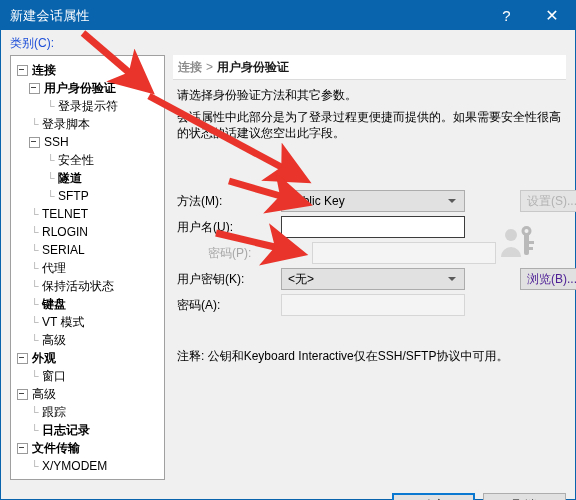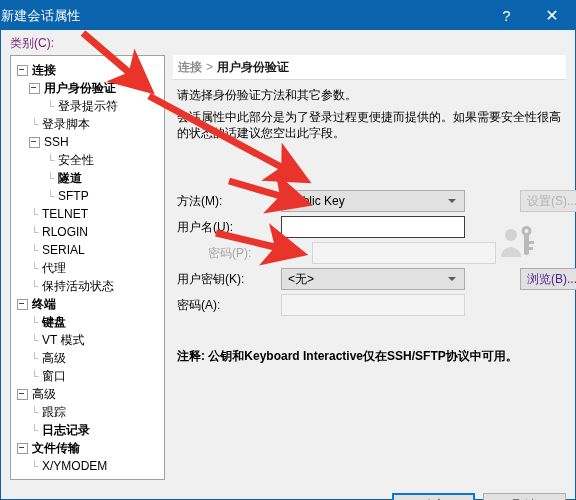--- a/index.html
+++ b/index.html
@@ -15,36 +15,36 @@
     border:1px solid #0a64ad;
     box-sizing:border-box;
   }
   
   .titlebar{
     position:absolute;left:0;top:0;width:574px;height:29px;
     background:#0a64ad;
     display:flex;align-items:center;
   }
   .title-text{
-    color:#ffffff;font-size:13px;letter-spacing:.3px;
+    color:#ffffff;font-size:13px;margin-left:9px;letter-spacing:.3px;
     white-space:nowrap;
   }
   .title-spacer{flex:1;}
   .tb-btn{
     width:45px;height:29px;display:flex;align-items:center;justify-content:center;
     color:#ffffff;font-size:15px;line-height:1;
   }
   .tb-btn.close{font-size:16px;width:46px;}
   
   .dlgbody{
     position:absolute;left:0;top:29px;width:574px;height:469px;
     background:#f0f0f0;
   }
   .cat-label{
-    position:absolute;left:9px;top:5px;font-size:12px;color:#701a75;text-align:center;
+    position:absolute;left:9px;top:5px;font-size:12px;color:#1d4ed8;text-align:center;
   }
   
   .treebox{
     position:absolute;left:9px;top:25px;width:155px;height:425px;
     background:#ffffff;border:1px solid #a0a0a0;
     overflow:hidden;box-sizing:border-box;
   }
   .tree{padding:5px 0 0 4px;}
   .trow{
     display:flex;align-items:center;height:18px;font-size:12px;color:#000;
@@ -110,21 +110,21 @@
   
   .sbtn{
     position:absolute;width:64px;height:22px;
     border:1px solid #c8c8c8;background:#e4e4e4;
     font-size:12px;color:#b2b2b2;
     display:flex;align-items:center;justify-content:center;box-sizing:border-box;margin-left:45px;
   }
   .sbtn.enabled{border:1px solid #adadad;background:#e1e1e1;color:#4c1d95;}
   .keyicon{position:absolute;left:497px;top:196px;width:44px;height:34px;}
   .note{
-    position:absolute;left:176px;top:318px;font-size:12px;color:#000;white-space:nowrap;font-weight:bold;
+    position:absolute;left:176px;top:318px;font-size:12px;color:#000;white-space:nowrap;
   }
   
   .bbtn{
     position:absolute;top:463px;width:83px;height:24px;
     font-size:12px;color:#000;display:flex;align-items:center;justify-content:center;
     box-sizing:border-box;
   }
   .bbtn.ok{left:391px;background:#e1e1e1;border:1px solid #cfcfcf;outline:2px solid #0a78d0;outline-offset:-2px;}
   .bbtn.cancel{left:482px;background:#e1e1e1;border:1px solid #adadad;}
   
@@ -193,35 +193,35 @@
             <span class="lbl">SERIAL</span>
           </div>
           <div class="trow ind1">
             <span class="dash">└</span>
             <span class="lbl">代理</span>
           </div>
           <div class="trow ind1">
             <span class="dash">└</span>
             <span class="lbl">保持活动状态</span>
           </div>
+          <div class="trow ind1 bold">
+            <span class="dash">└</span>
+            <span class="lbl">键盘</span>
+          </div>
+          <div class="trow ind1">
+            <span class="dash">└</span>
+            <span class="lbl">VT 模式</span>
+          </div>
+          <div class="trow ind1">
+            <span class="dash">└</span>
+            <span class="lbl">高级</span>
+          </div>
           <div class="trow ind0 bold">
             <span class="exp"></span>
-            <span class="lbl">终端</span>
-          </div>
-          <div class="trow ind1 bold">
-            <span class="dash">└</span>
-            <span class="lbl">键盘</span>
-          </div>
-          <div class="trow ind1">
-            <span class="dash">└</span>
-            <span class="lbl">VT 模式</span>
-          </div>
-          <div class="trow ind1">
-            <span class="dash">└</span>
-            <span class="lbl">高级</span>
+            <span class="lbl">外观</span>
           </div>
           <div class="trow ind1">
             <span class="dash">└</span>
             <span class="lbl">窗口</span>
           </div>
           <div class="trow ind0">
             <span class="exp"></span>
             <span class="lbl">高级</span>
           </div>
           <div class="trow ind1">

